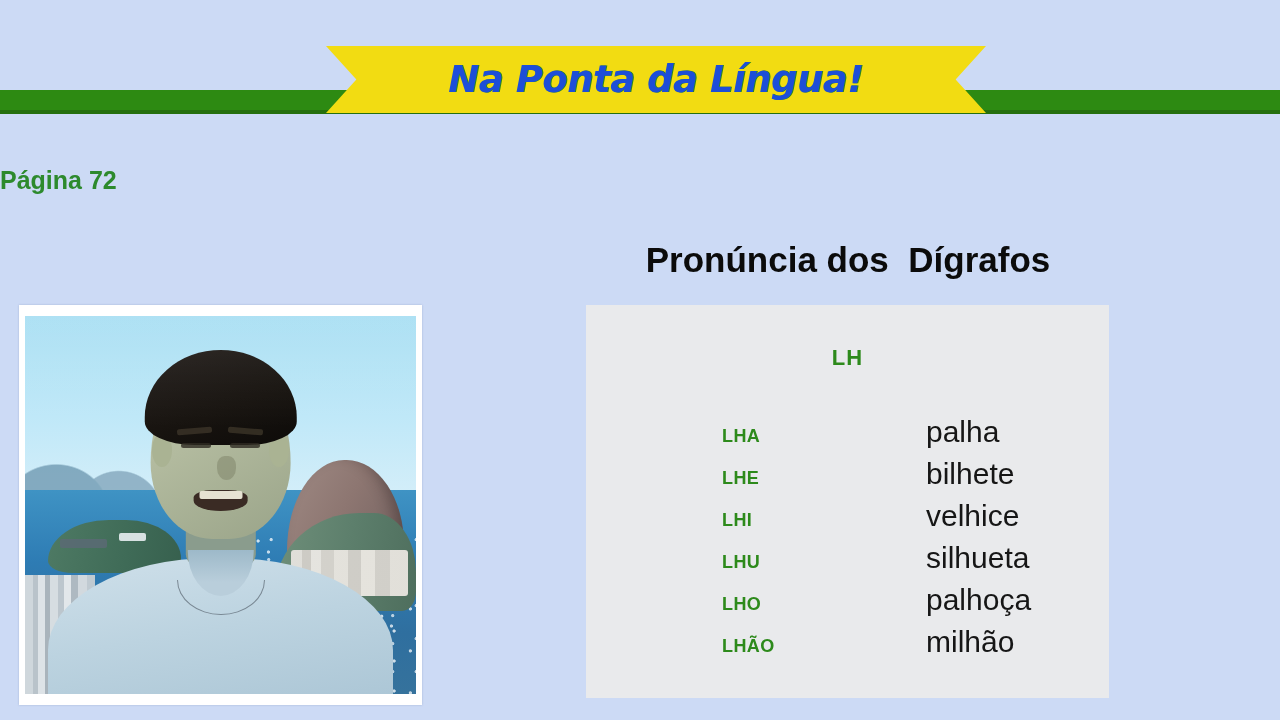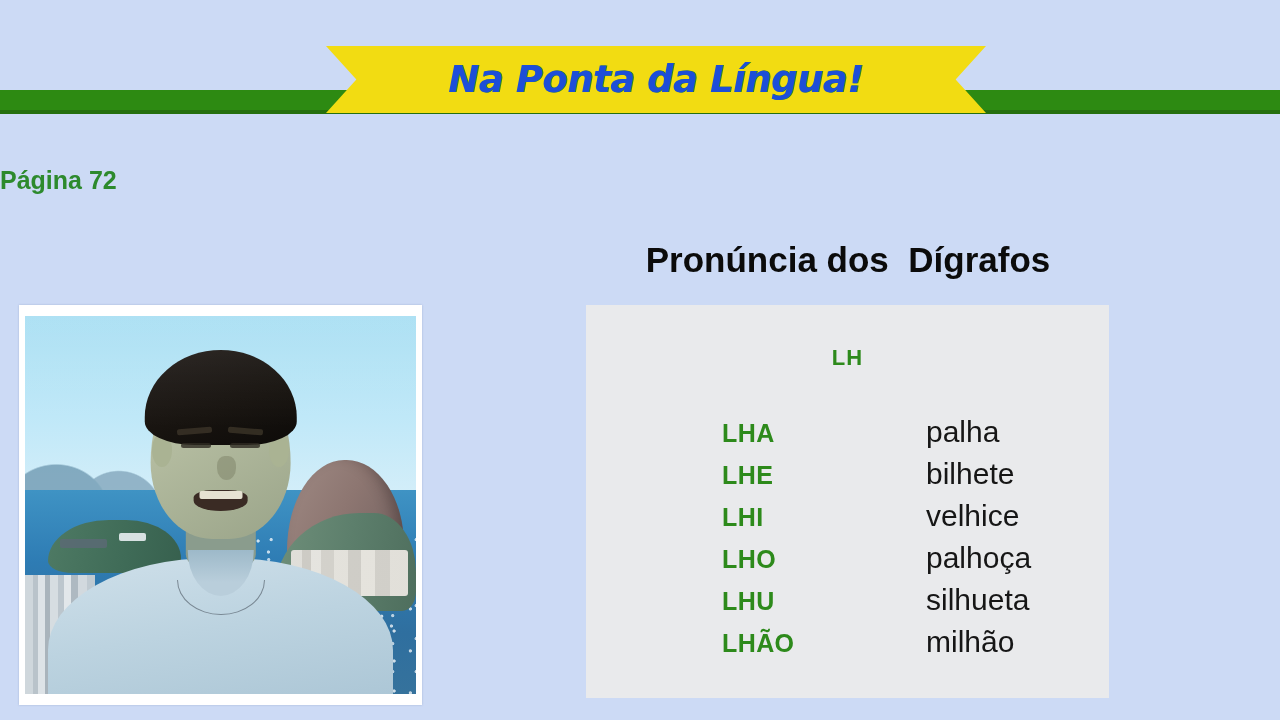--- a/index.html
+++ b/index.html
@@ -128,21 +128,21 @@
     width: 360px;
   }
   .word-row {
     display: flex;
     align-items: baseline;
     height: 42px;
   }
   .digraph {
     width: 180px;
     color: #2d8a1b;
-    font-size: 25px;
+    font-size: 18px;
     font-weight: bold;
     letter-spacing: 0.4px;
     white-space: nowrap;
   }
   .example {
     color: #161616;
     font-size: 30px;
     font-weight: normal;
     white-space: nowrap;
     margin-left: 24px;
@@ -498,26 +498,26 @@
       </div>
       <div class="word-row">
         <span class="digraph">LHE</span>
         <span class="example">bilhete</span>
       </div>
       <div class="word-row">
         <span class="digraph">LHI</span>
         <span class="example">velhice</span>
       </div>
       <div class="word-row">
+        <span class="digraph">LHU</span>
+        <span class="example">silhueta</span>
+      </div>
+      <div class="word-row">
         <span class="digraph">LHO</span>
         <span class="example">palhoça</span>
-      </div>
-      <div class="word-row">
-        <span class="digraph">LHU</span>
-        <span class="example">silhueta</span>
       </div>
       <div class="word-row">
         <span class="digraph">LHÃO</span>
         <span class="example">milhão</span>
       </div>
     </div>
   </div>
 
 </div>
 

